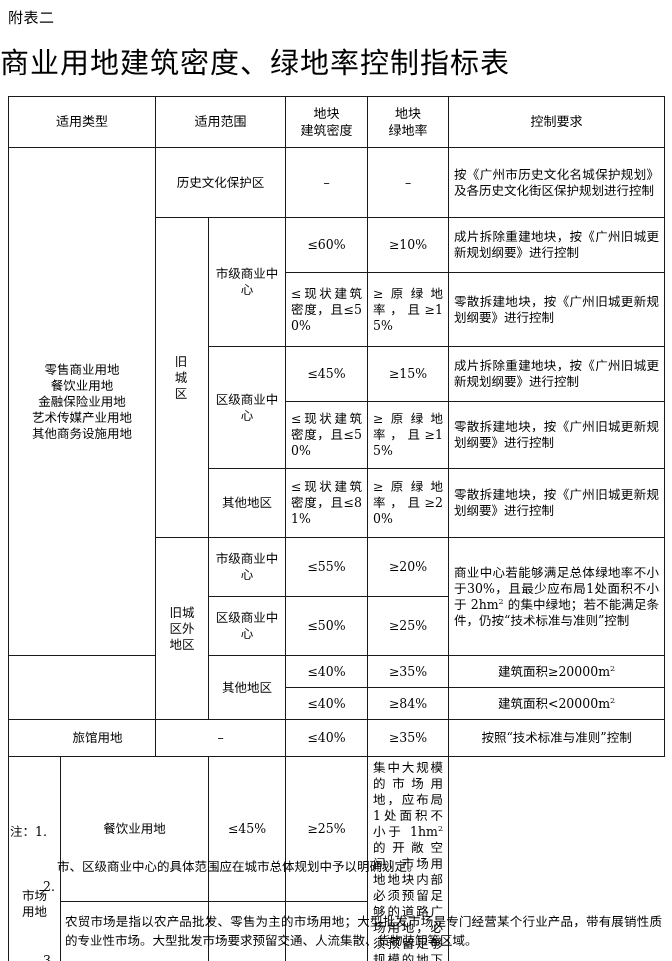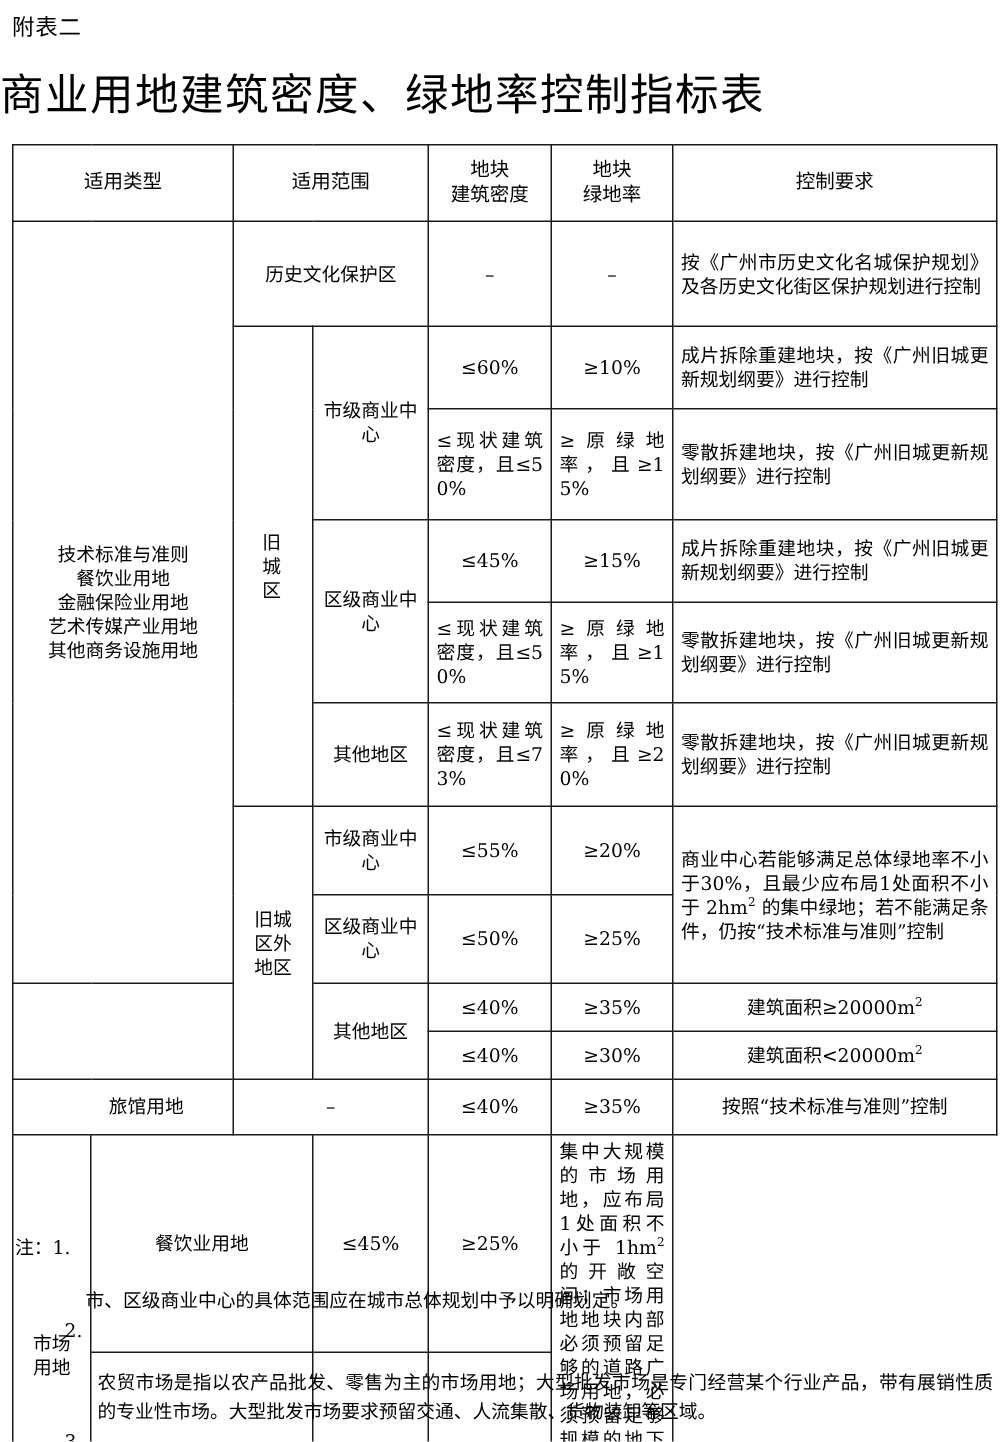--- a/index.html
+++ b/index.html
@@ -139,21 +139,21 @@
           <div>地块</div>
           <div>绿地率</div>
         </th>
         <th>控制要求</th>
       </tr>
     </thead>
     <tbody>
 
       <tr>
         <td colspan="2" rowspan="8" class="c-left pad-left">
-          <div>技术标准与准则</div>
+          <div>零售商业用地</div>
           <div>餐饮业用地</div>
           <div>金融保险业用地</div>
           <div>艺术传媒产业用地</div>
           <div>其他商务设施用地</div>
         </td>
         <td colspan="2" class="c-center" style="height:63px;text-align:center;">历史文化保护区</td>
         <td class="c-center">–</td>
         <td class="c-center">–</td>
         <td class="c-just">按《广州市历史文化名城保护规划》及各历史文化街区保护规划进行控制</td>
       </tr>
@@ -184,21 +184,21 @@
       </tr>
 
       <tr>
         <td class="c-just" style="height:60px;">≤现状建筑密度，且≤50%</td>
         <td class="c-just">≥原绿地率，且≥15%</td>
         <td class="c-just">零散拆建地块，按《广州旧城更新规划纲要》进行控制</td>
       </tr>
 
       <tr>
         <td class="c-center">其他地区</td>
-        <td class="c-just" style="height:62px;">≤现状建筑密度，且≤73%</td>
+        <td class="c-just" style="height:62px;">≤现状建筑密度，且≤81%</td>
         <td class="c-just">≥原绿地率，且≥20%</td>
         <td class="c-just">零散拆建地块，按《广州旧城更新规划纲要》进行控制</td>
       </tr>
 
       <tr>
         <td rowspan="4" class="c-center">
           <div>旧城</div>
           <div>区外</div>
           <div>地区</div>
         </td>
@@ -217,21 +217,21 @@
       <tr>
         <td colspan="2" rowspan="2" class="c-left pad-left"></td>
         <td rowspan="2" class="c-center">其他地区</td>
         <td class="c-center" style="height:25px;">≤40%</td>
         <td class="c-center">≥35%</td>
         <td class="c-left"><span>建筑面积≥20000m</span><sup>2</sup></td>
       </tr>
 
       <tr>
         <td class="c-center" style="height:25px;">≤40%</td>
-        <td class="c-center">≥30%</td>
+        <td class="c-center">≥84%</td>
         <td class="c-left"><span>建筑面积&lt;20000m</span><sup>2</sup></td>
       </tr>
 
       <tr>
         <td colspan="2" class="c-center" style="height:30px;padding-left:36px;">旅馆用地</td>
         <td colspan="2" class="c-center">–</td>
         <td class="c-center">≤40%</td>
         <td class="c-center">≥35%</td>
         <td class="c-left">按照“技术标准与准则”控制</td>
       </tr>

